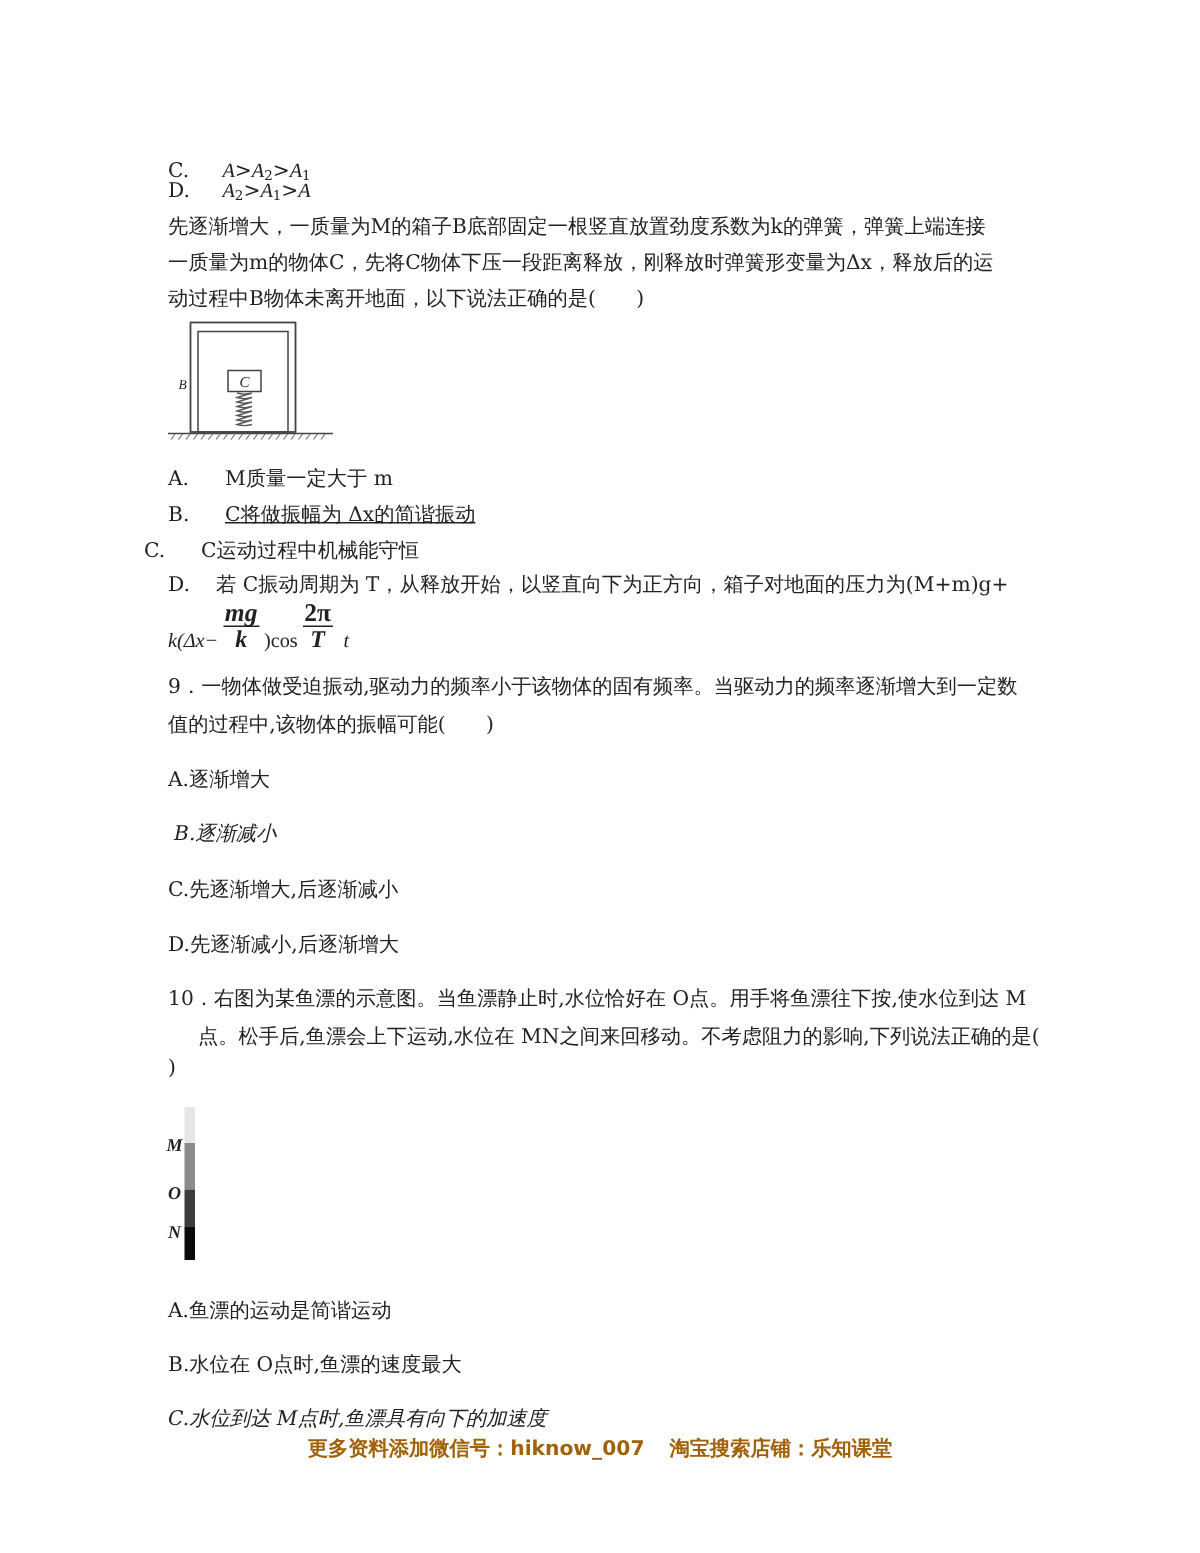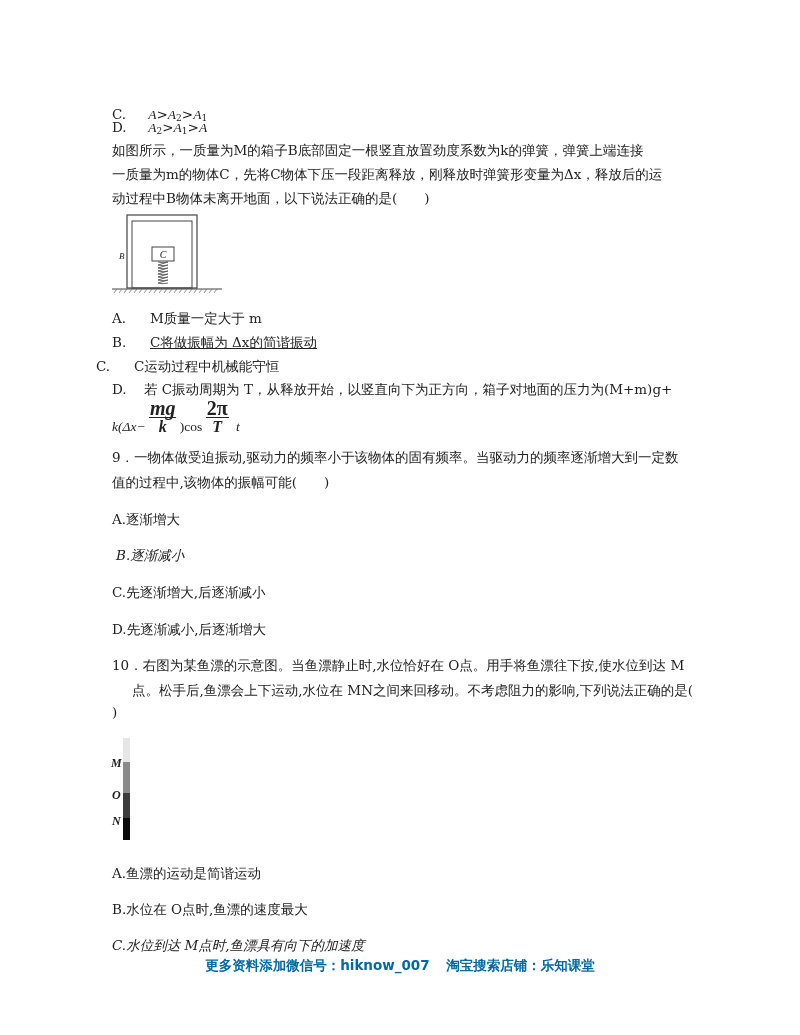--- a/index.html
+++ b/index.html
@@ -23,57 +23,57 @@
     .frac {
       display: inline-block;
       vertical-align: middle;
       text-align: center;
       font-family: "Liberation Serif", "DejaVu Serif", serif;
     }
     .frac .num {
       display: block;
       font-weight: bold;
       font-style: italic;
-      font-size: 20px;
+      font-size: 17px;
       border-bottom: 1.5px solid #222;
       padding: 0 1px;
       line-height: 17px;
     }
     .frac .den {
       display: block;
       font-weight: bold;
       font-style: italic;
       font-size: 16px;
       line-height: 18px;
     }
     .footer {
       position: absolute;
       left: 0; width: 800px;
       top: 957px;
       text-align: center;
       font-family: "DejaVu Sans", "Liberation Sans", sans-serif;
       font-size: 13.5px;
-      color: #0369a1;
+      color: #a16207;
       font-weight: bold;
     }
     .footer span { margin: 0 6px; }
   </style>
 </head>
 <body>
 
 <div class="abs" style="left:112px; top:96px;margin-top:10px;">
   <span class="opt-label">C.</span>
   <span class="mi">A</span><span>&gt;</span><span class="mi">A</span><sub>2</sub><span>&gt;</span><span class="mi">A</span><sub>1</sub>
 </div>
 <div class="abs" style="left:112px; top:119px;">
   <span class="opt-label">D.</span>
   <span class="mi">A</span><sub>2</sub><span>&gt;</span><span class="mi">A</span><sub>1</sub><span>&gt;</span><span class="mi">A</span>
 </div>
 
-<div class="abs" style="left:112px; top:142px;">如图所示，一质量为M的箱子B底部固定一根竖直放置劲度系数为k的弹簧，弹簧上端连接</div>
+<div class="abs" style="left:112px; top:142px;">先逐渐增大，一质量为M的箱子B底部固定一根竖直放置劲度系数为k的弹簧，弹簧上端连接</div>
 <div class="abs" style="left:112px; top:166px;">一质量为m的物体C，先将C物体下压一段距离释放，刚释放时弹簧形变量为Δx，释放后的运</div>
 <div class="abs" style="left:112px; top:190px;">动过程中B物体未离开地面，以下说法正确的是(　　)</div>
 
 <div class="abs" style="left:110px; top:212px; width:120px; height:86px;">
   <svg width="120" height="86" viewBox="0 0 120 86">
     <rect x="17" y="3" width="70" height="73" fill="none" stroke="#444" stroke-width="1.2"></rect>
     <rect x="22" y="9" width="60" height="67" fill="none" stroke="#444" stroke-width="1"></rect>
     <rect x="42" y="35" width="22" height="14" fill="#fff" stroke="#444" stroke-width="1"></rect>
     <text x="53" y="46" font-size="10" font-style="italic" text-anchor="middle" fill="#222" font-family="Liberation Serif, serif">C</text>
     <path d="M48 50 q5 1.5 10 0 q-5 1.5 -10 3 q5 1.5 10 0 q-5 1.5 -10 3 q5 1.5 10 0 q-5 1.5 -10 3 q5 1.5 10 0 q-5 1.5 -10 3 q5 1.5 10 0 q-5 1.5 -10 3 q5 1.5 10 0 q-5 1.5 -10 3 q5 1.5 10 0 q-5 1.5 -10 3 q5 1.5 10 0" fill="none" stroke="#555" stroke-width="0.9"></path>

